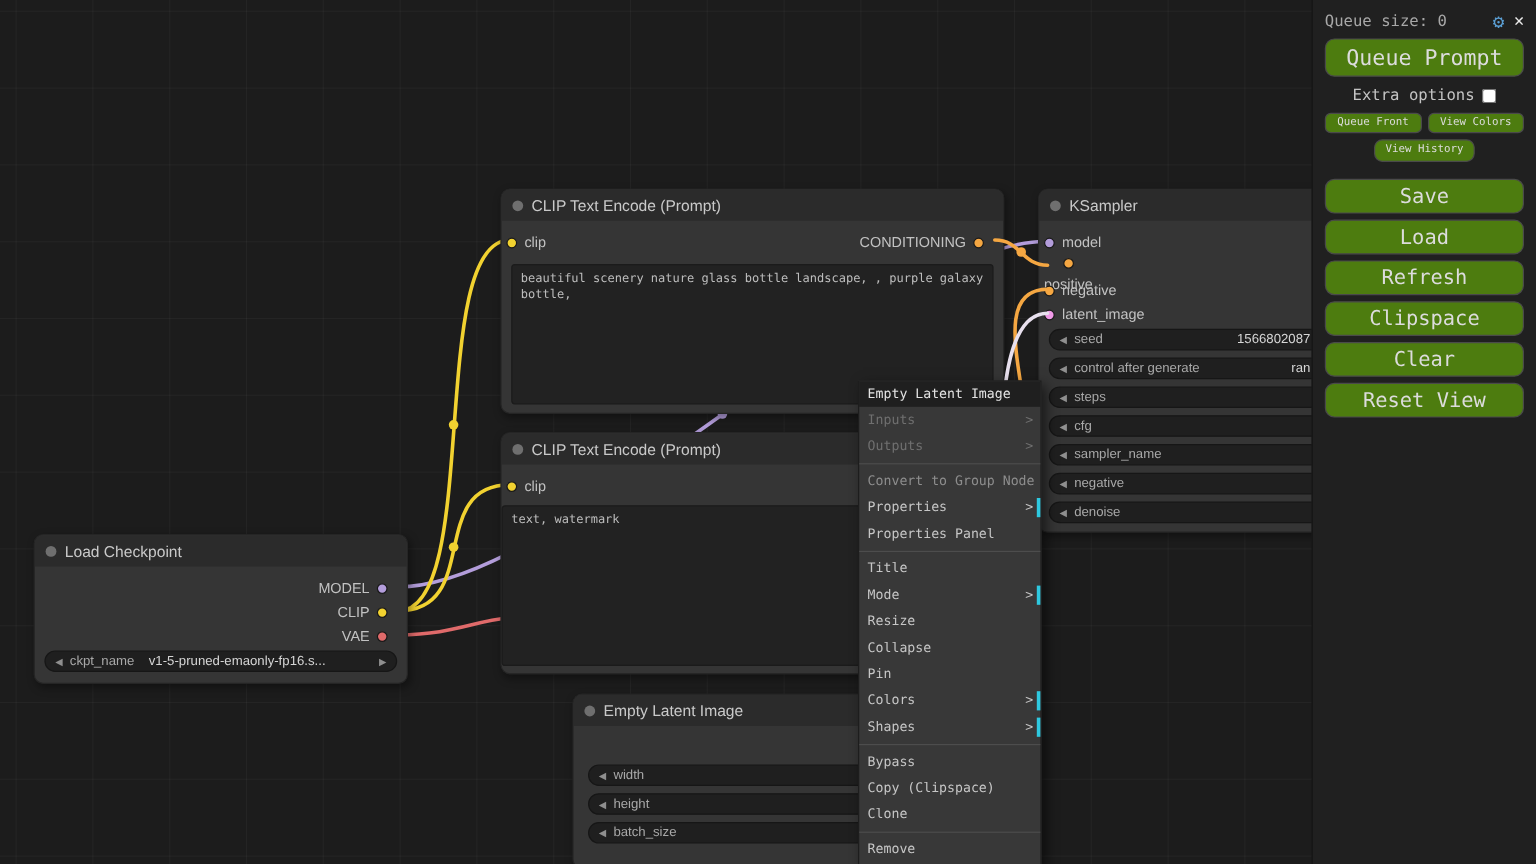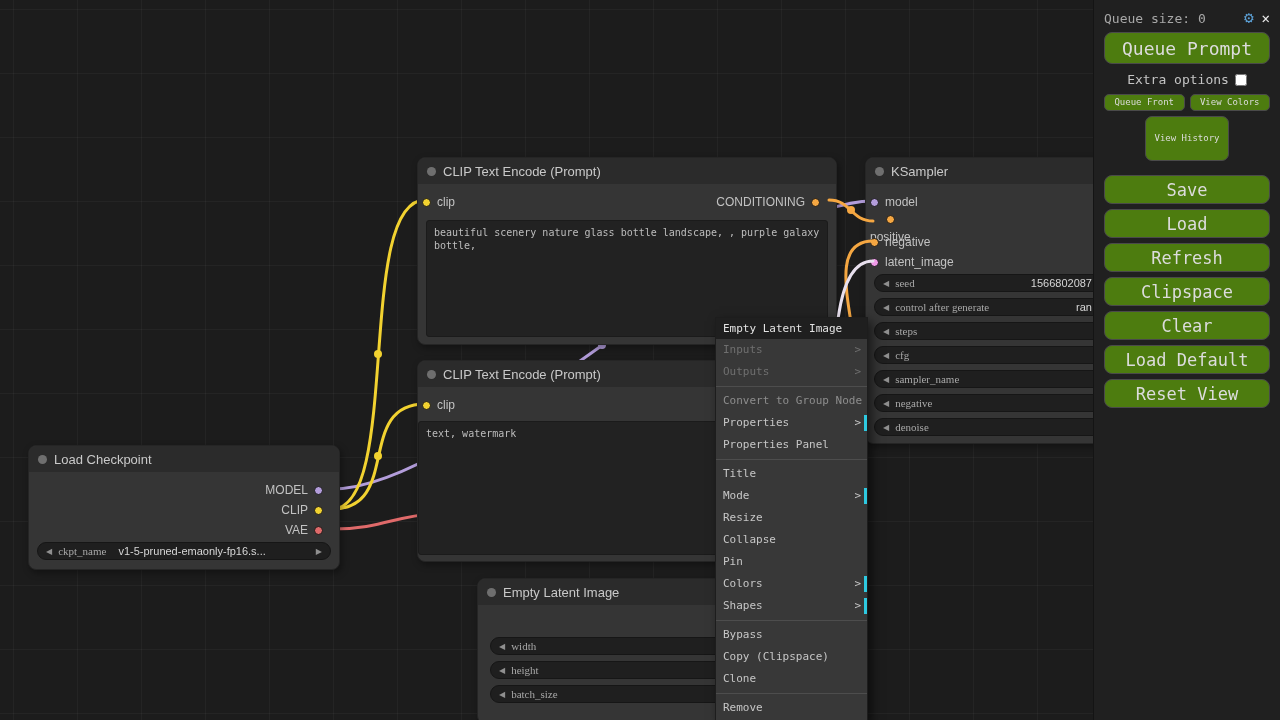--- a/index.html
+++ b/index.html
@@ -48,21 +48,21 @@
     color:#bdbdbd; font-family:"DejaVu Sans Mono", monospace; font-size:10px; line-height:13px;
     padding:5px 7px; white-space:pre-wrap; overflow:hidden;
   }
 
   .widget {
     position:absolute; height:18px; background:#1f1f1f; border:1px solid #161616;
     border-radius:9px; display:flex; align-items:center; padding:0 8px;
     font-size:11px; color:#b5b5b5; overflow:hidden; white-space:nowrap;
   }
   .warr   { font-size:8px; color:#8f8f8f; flex:0 0 auto; }
-  .wlabel { margin-left:6px; color:#a8a8a8;font-family:Liberation Serif, serif; }
+  .wlabel { margin-left:6px; color:#a8a8a8; }
   .wvalue { margin-left:12px; color:#d6d6d6; }
   .warr.right { margin-left:auto; }
   .wvalue.clip-right { position:absolute; right:44px; margin:0; font-family:"Liberation Sans",sans-serif; }
 
   
   .ctx {
     position:absolute; left:715px; top:317px; width:153px; z-index:5;
     background:#383838; border:1px solid #1d1d1d; box-shadow:4px 4px 10px rgba(0,0,0,.55);
     font-family:"DejaVu Sans Mono", monospace; font-size:11px; padding-bottom:3px;
   }
@@ -89,21 +89,21 @@
     display:block; width:100%; background:#4d7c0f; border:1px solid #4a4a4a; border-radius:8px;
     color:#dcdcdc; font-family:inherit; text-align:center; cursor:pointer; padding:0;
   }
   .btn-queue { height:32px; font-size:18px; margin-bottom:8px; }
   .extra-row { display:flex; align-items:center; justify-content:center; gap:6px;
                font-size:13px; color:#c4c4c4; margin-bottom:7px; }
   .extra-row input { width:12px; height:12px; margin:0; }
   .small-row { display:flex; gap:5px; margin-bottom:5px; }
   .btn-small { flex:1; height:17px; font-size:9px; border-radius:5px; line-height:15px; }
   .btn-history { width:84px; margin:0 auto 14px auto; font-size:9px; line-height:11px;
-                 border-radius:7px; padding:16px 0; }
+                 border-radius:7px; padding:3px 0; }
   .btn-main { height:29px; font-size:17px; margin-bottom:5px; }
 </style>
 </head>
 <body>
 
 <svg id="wires-back" class="wires" width="1280" height="720">
   <path d="M332,489 C470,489 735,201 873,201" stroke="#b39ddb" stroke-width="3" fill="none" stroke-linecap="round"></path>
   <path d="M332,509 C402,509 355,200 425,200" stroke="#f2d230" stroke-width="3" fill="none" stroke-linecap="round"></path>
   <path d="M332,509 C402,509 355,404 425,404" stroke="#f2d230" stroke-width="3" fill="none" stroke-linecap="round"></path>
   <path d="M332,529 C380,529 396,516 432,514" stroke="#e06a6a" stroke-width="3" fill="none" stroke-linecap="round"></path>
@@ -325,15 +325,14 @@
   <div class="small-row">
     <button class="btn btn-small">Queue Front</button>
     <button class="btn btn-small">View Colors</button>
   </div>
   <button class="btn btn-history">View History</button>
   <button class="btn btn-main">Save</button>
   <button class="btn btn-main">Load</button>
   <button class="btn btn-main">Refresh</button>
   <button class="btn btn-main">Clipspace</button>
   <button class="btn btn-main">Clear</button>
-  <button class="btn btn-main">Load Default</button>
   <button class="btn btn-main">Reset View</button>
 </div>
 
 </body></html>

